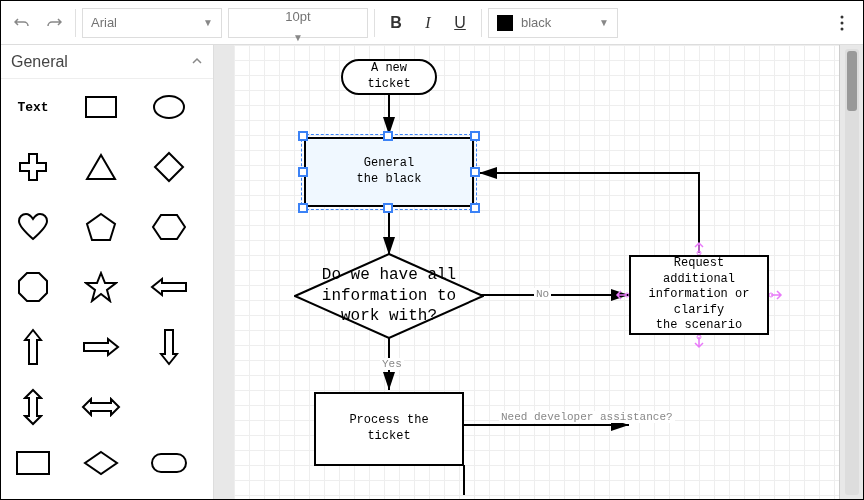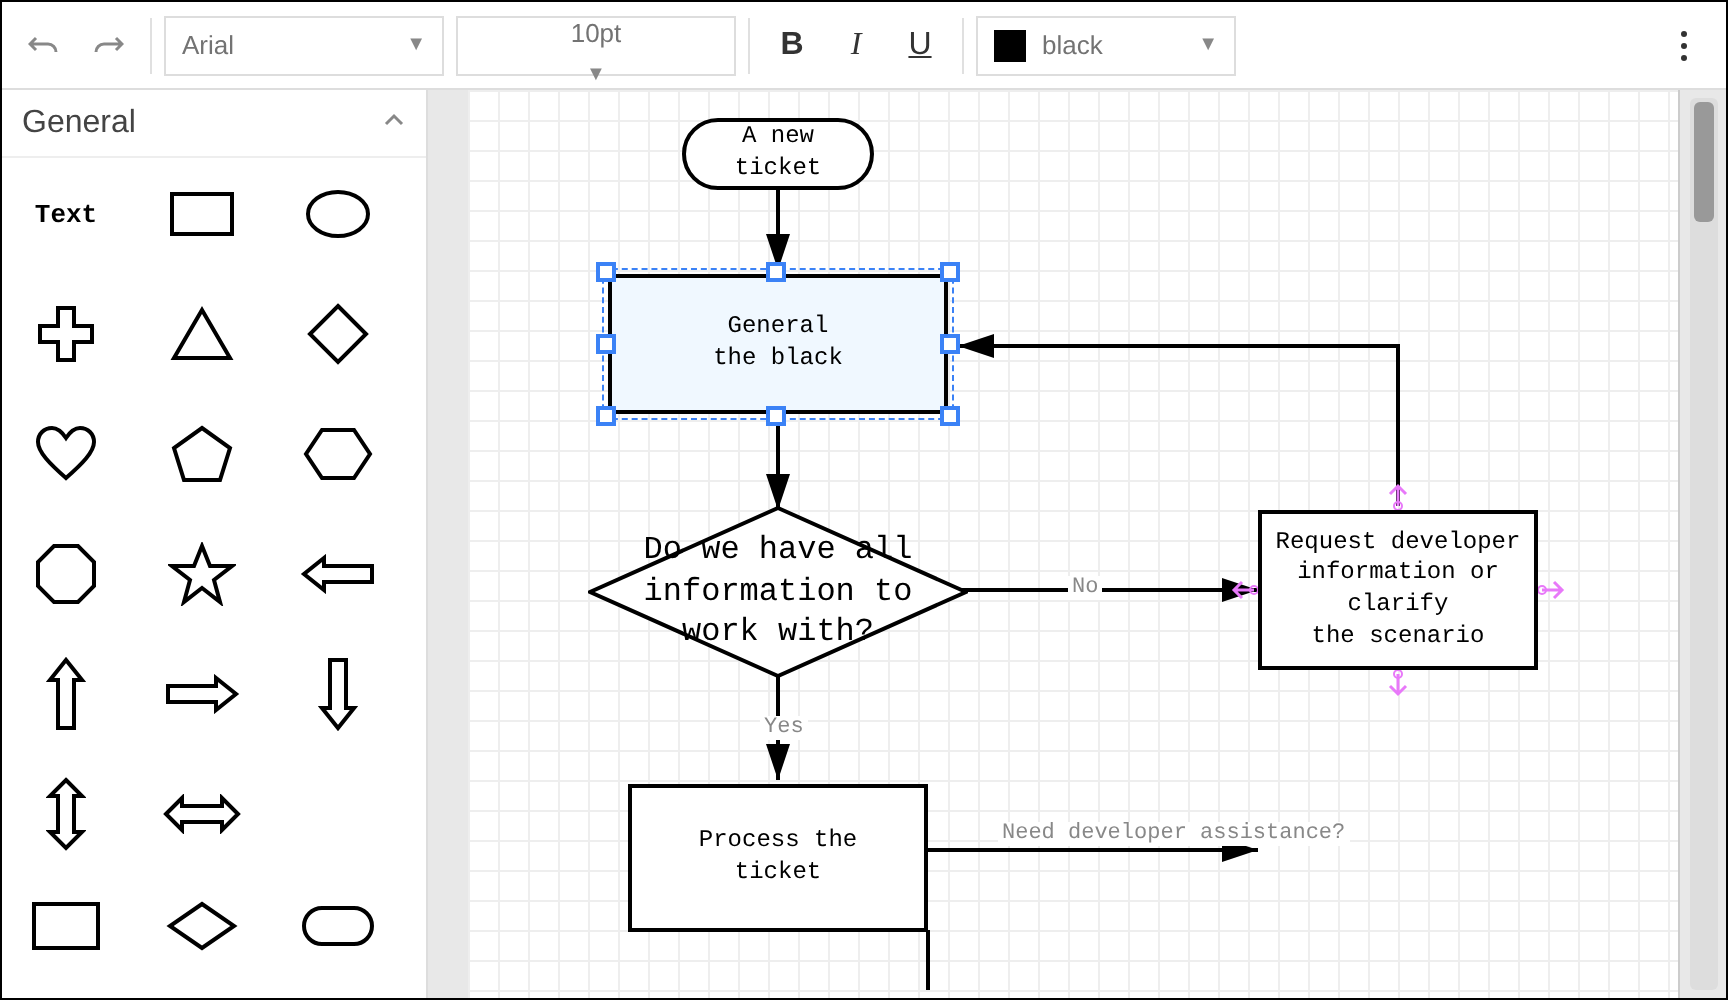--- a/index.html
+++ b/index.html
@@ -267,21 +267,21 @@
 
         <div class="diamond" style="left:60px;top:208px;width:190px;height:86px">
           <svg width="190" height="86">
               <path d="M95 1 L189 43 L95 85 L1 43 Z" fill="#fff" stroke="#000" stroke-width="2"></path>
             </svg>
           <div class="dlabel">Do we have all information to work with?</div>
         </div>
 
         <div class="node n-rect" style="left:395px;top:210px;width:140px;height:80px">
           <div>
-            <span>Request developer</span><br>
+            <span>Request additional</span><br>
             <span>information or clarify</span><br>
             <span>the scenario</span>
           </div>
         </div>
 
         <div class="pink-arrow" style="left:458px;top:192px"><svg width="14" height="18">
               <path d="M7 16 V6 M3 10 L7 6 L11 10" stroke="currentColor" stroke-width="1.5" fill="none"></path>
               <circle cx="7" cy="16" r="2" fill="none" stroke="currentColor"></circle>
             </svg></div>
         <div class="pink-arrow" style="left:458px;top:290px"><svg width="14" height="18">

